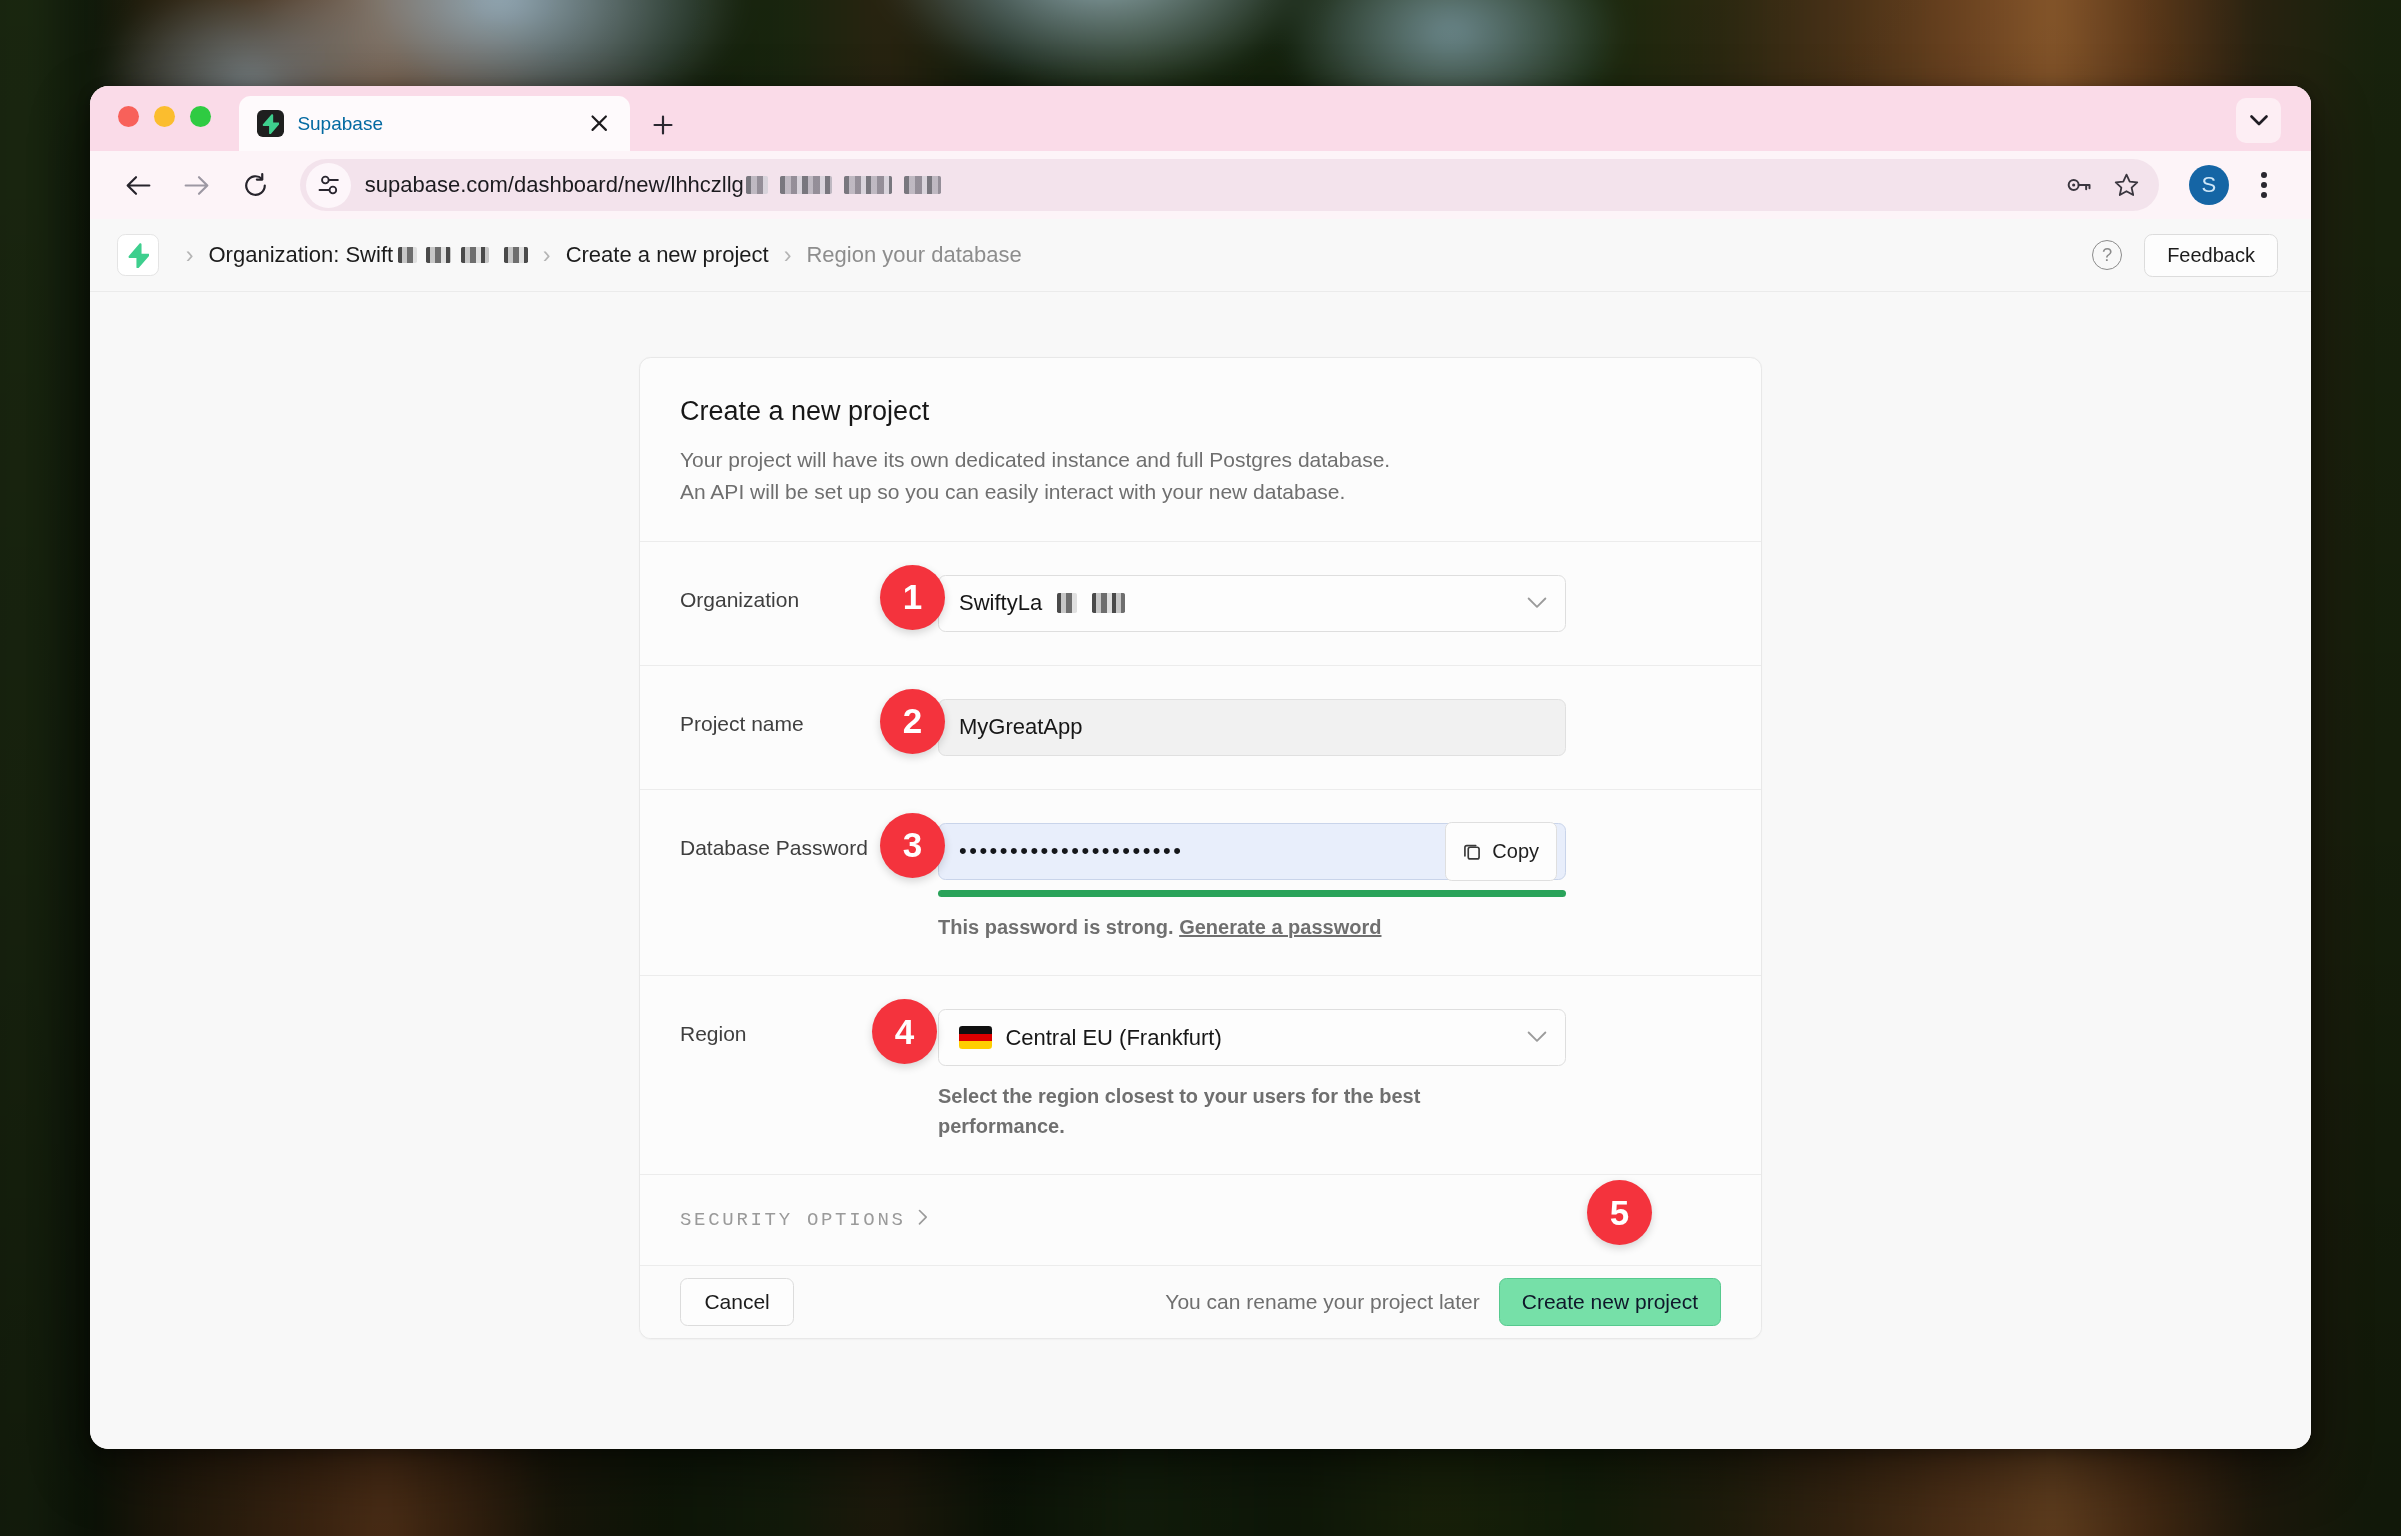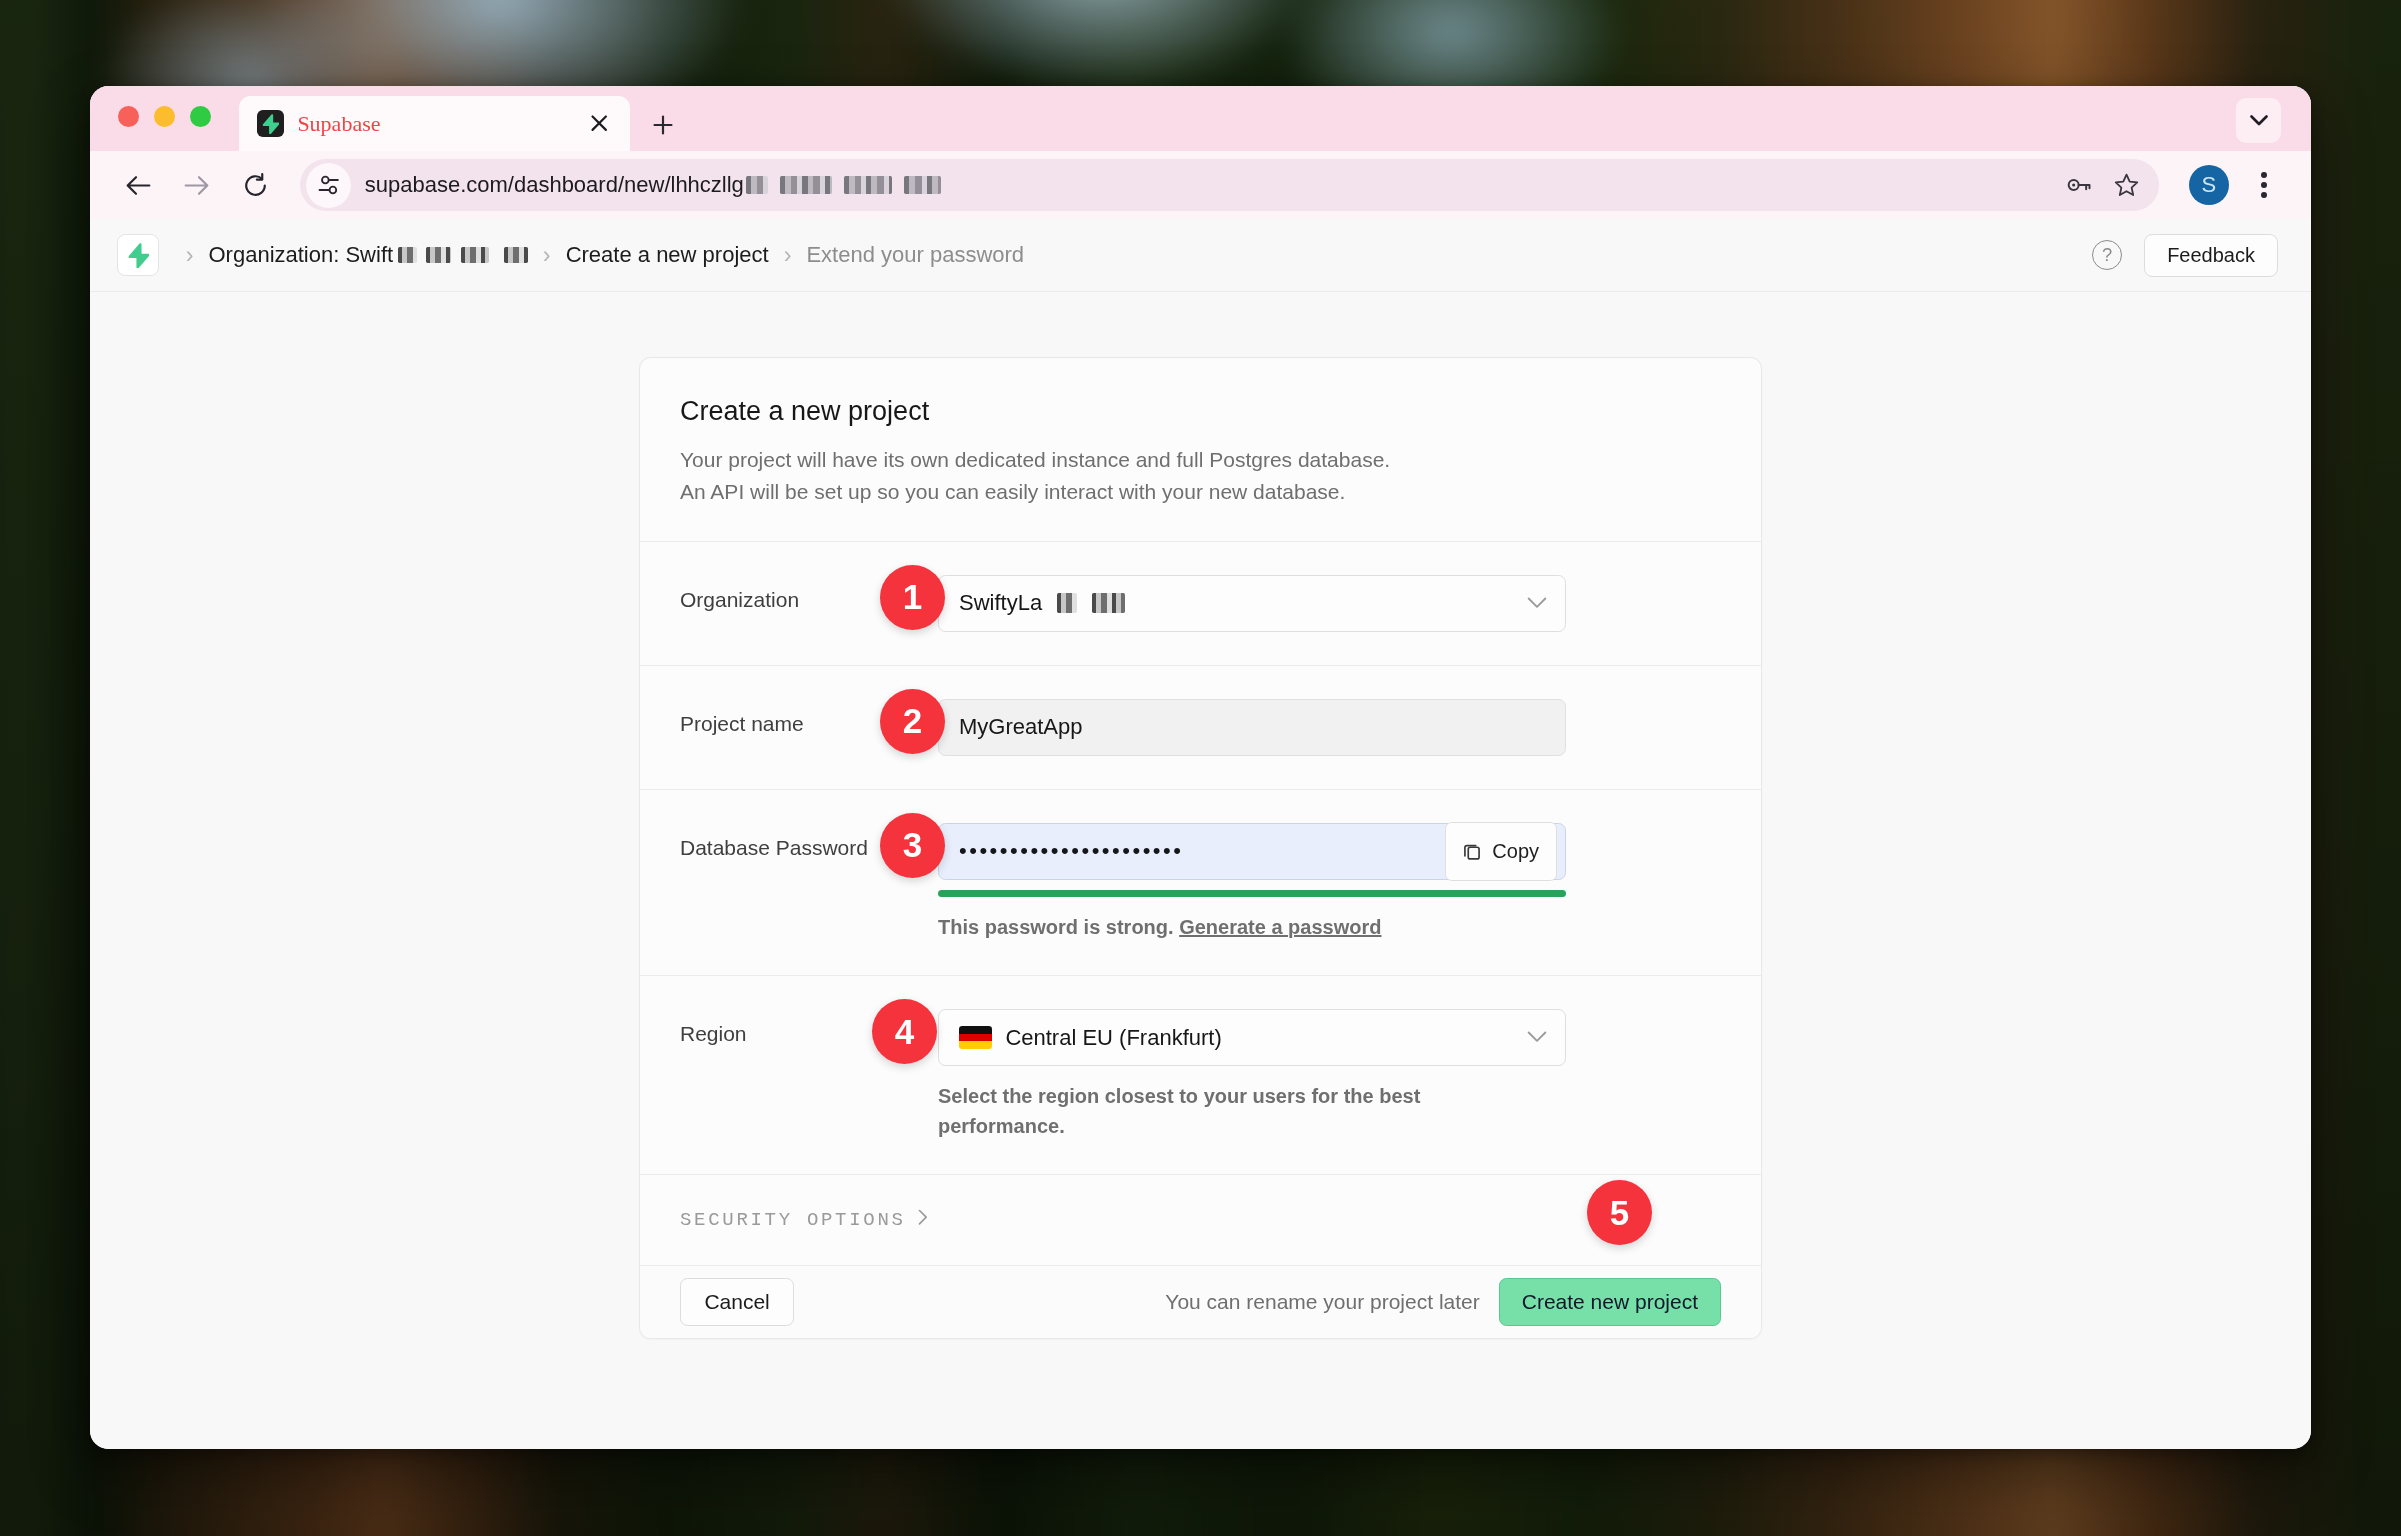--- a/index.html
+++ b/index.html
@@ -104,26 +104,25 @@
     position: relative;
   }
   .tab-favicon {
     width: 27px; height: 27px;
     background: #1f1f1f;
     border-radius: 5.8px;
     display: flex; align-items: center; justify-content: center;
     flex: none;
   }
   .tab-title {
-    font-size: 22px;
-    color: #ef4444;
+    font-size: 19px;
+    color: #0369a1;
     white-space: nowrap;
     overflow: hidden;
     flex: 1;
-    font-family: Liberation Serif, serif;
   }
   .tab-close {
     width: 28px; height: 28px;
     display: flex; align-items: center; justify-content: center;
     border-radius: 50%;
     flex: none;
   }
   .newtab {
     width: 43px; height: 43px;
     margin-left: 11.7px;
@@ -582,21 +581,21 @@
           <span class="crumb">
             <span>Organization: Swift</span>
             <span class="redact2" style="width:18.4px"></span>
             <span class="redact2" style="width:25px;margin-left:6.7px"></span>
             <span class="redact2" style="width:28px;margin-left:6.7px"></span>
             <span class="redact2" style="width:23.4px;margin-left:11.7px"></span>
           </span>
           <span class="crumb-sep">›</span>
           <span class="crumb">Create a new project</span>
           <span class="crumb-sep">›</span>
-          <span class="crumb muted">Extend your password</span>
+          <span class="crumb muted">Region your database</span>
         </div>
 
         <div class="header-right">
           <span class="help-icon">?</span>
           <span class="feedback-btn">Feedback</span>
         </div>
       </div>
 
       <div class="main">
         <div class="card">

